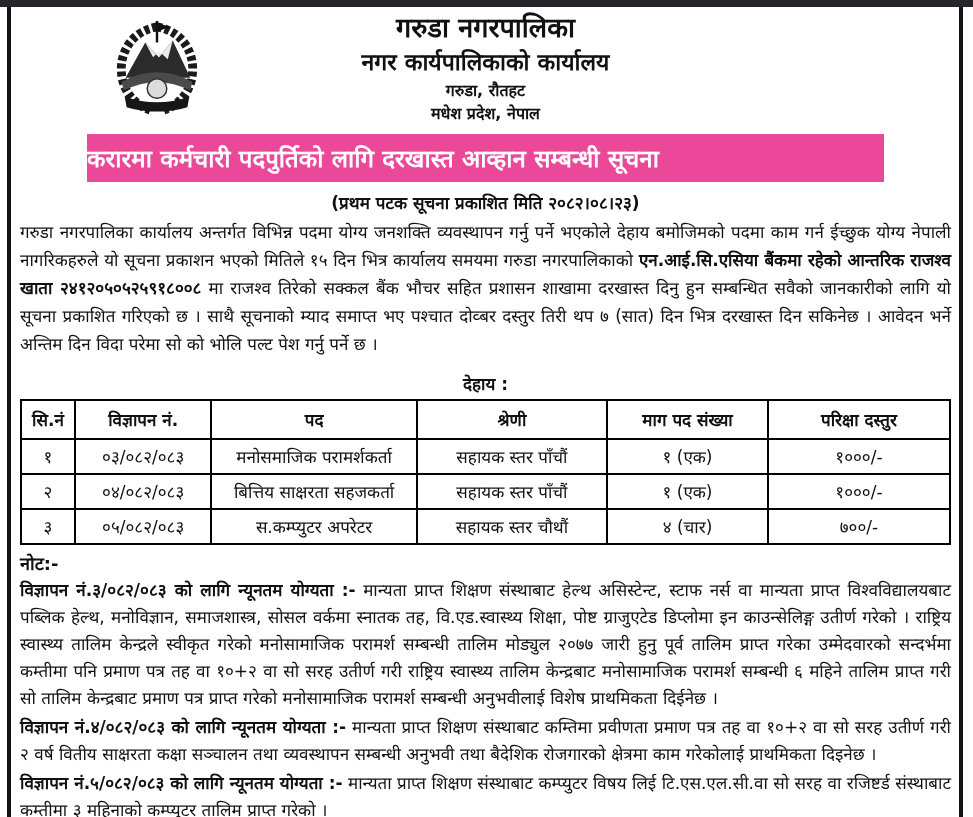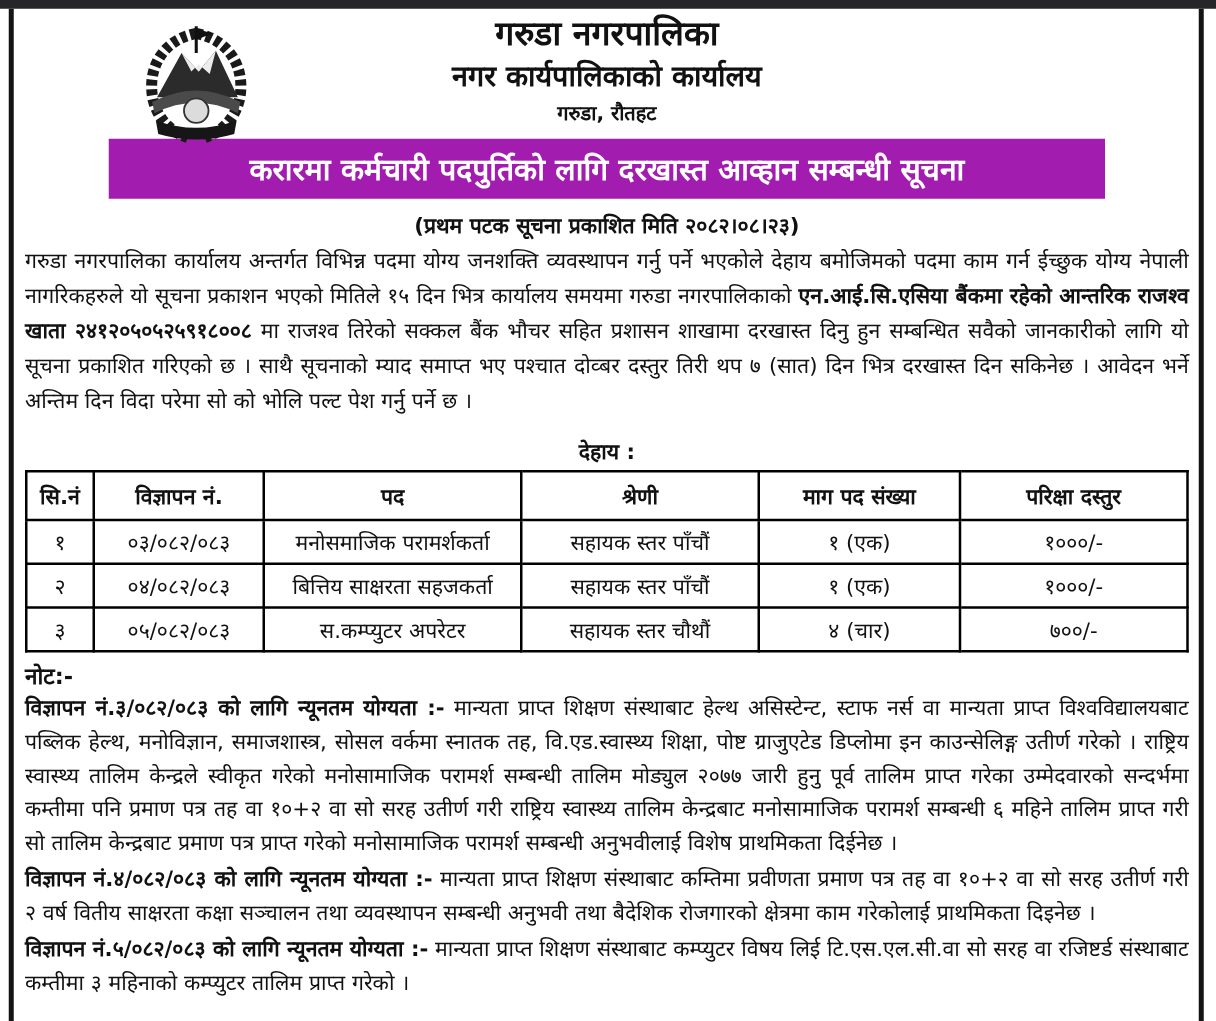--- a/index.html
+++ b/index.html
@@ -23,22 +23,22 @@
   
   .header{position:relative;text-align:center;}
   .logo{position:absolute;left:88px;top:2px;width:98px;height:104px;}
   .h-muni{font-size:27px;font-weight:bold;margin:2px 0 0 0;line-height:32px;}
   .h-office{font-size:23px;font-weight:bold;margin:4px 0 0 0;line-height:28px;}
   .h-addr{font-size:16px;font-weight:bold;margin:5px 0 0 0;line-height:20px;}
   .h-prov{font-size:16px;font-weight:bold;margin:3px 0 0 0;line-height:20px;}
 
   
   .banner{
-    margin:10px auto 0 auto;width:797px;background:#a21caf;color:#fff;
-    text-align:center;font-size:24px;font-weight:bold;
+    margin:10px auto 0 auto;width:797px;background:#ec4899;color:#fff;
+    text-align:left;font-size:24px;font-weight:bold;
     padding:7px 0 8px 0;box-sizing:border-box;
   }
   .dateline{text-align:center;font-size:17px;font-weight:bold;margin:9px 0 4px 0;}
 
   
   .intro{
     font-size:17px;line-height:28px;text-align:justify;margin:2px 0 0 0;
   }
   .b{font-weight:bold;}
 
@@ -79,20 +79,21 @@
           <path d="M18,62 L38,26 L52,41 L66,24 L84,62 Z" fill="#2b2b2b"></path>
           <path d="M38,26 L46,41 L52,35 L61,43 L66,24 L52,41 Z" fill="#ececec"></path>
           <path d="M14,66 Q50,47 86,66 L84,75 Q50,58 16,75 Z" fill="#4a4a4a"></path>
           <circle cx="50" cy="73" r="10" fill="#dcdcdc" stroke="#333" stroke-width="1.5"></circle>
           <path d="M17,81 Q50,93 83,81 L81,92 Q50,101 19,92 Z" fill="#161616"></path>
         </svg>
       </div>
       <div class="h-muni">गरुडा नगरपालिका</div>
       <div class="h-office">नगर कार्यपालिकाको कार्यालय</div>
       <div class="h-addr">गरुडा, रौतहट</div>
+      <div class="h-prov">मधेश प्रदेश, नेपाल</div>
     </div>
 
     <div class="banner">करारमा कर्मचारी पदपुर्तिको लागि दरखास्त आव्हान सम्बन्धी सूचना</div>
 
     <div class="dateline">(प्रथम पटक सूचना प्रकाशित मिति २०८२।०८।२३)</div>
 
     <p class="intro"><span>गरुडा नगरपालिका कार्यालय अन्तर्गत विभिन्न पदमा योग्य जनशक्ति व्यवस्थापन गर्नु पर्ने भएकोले देहाय बमोजिमको पदमा काम गर्न ईच्छुक योग्य नेपाली नागरिकहरुले यो सूचना प्रकाशन भएको मितिले १५ दिन भित्र कार्यालय समयमा गरुडा नगरपालिकाको </span><span class="b">एन.आई.सि.एसिया बैंकमा रहेको आन्तरिक राजश्व खाता २४१२०५०५२५९१८००८</span><span> मा राजश्व तिरेको सक्कल बैंक भौचर सहित प्रशासन शाखामा दरखास्त दिनु हुन सम्बन्धित सवैको जानकारीको लागि यो सूचना प्रकाशित गरिएको छ । साथै सूचनाको म्याद समाप्त भए पश्चात दोव्बर दस्तुर तिरी थप ७ (सात) दिन भित्र दरखास्त दिन सकिनेछ । आवेदन भर्ने अन्तिम दिन विदा परेमा सो को भोलि पल्ट पेश गर्नु पर्ने छ ।</span></p>
 
     <div class="dehaya">देहाय :</div>
 

